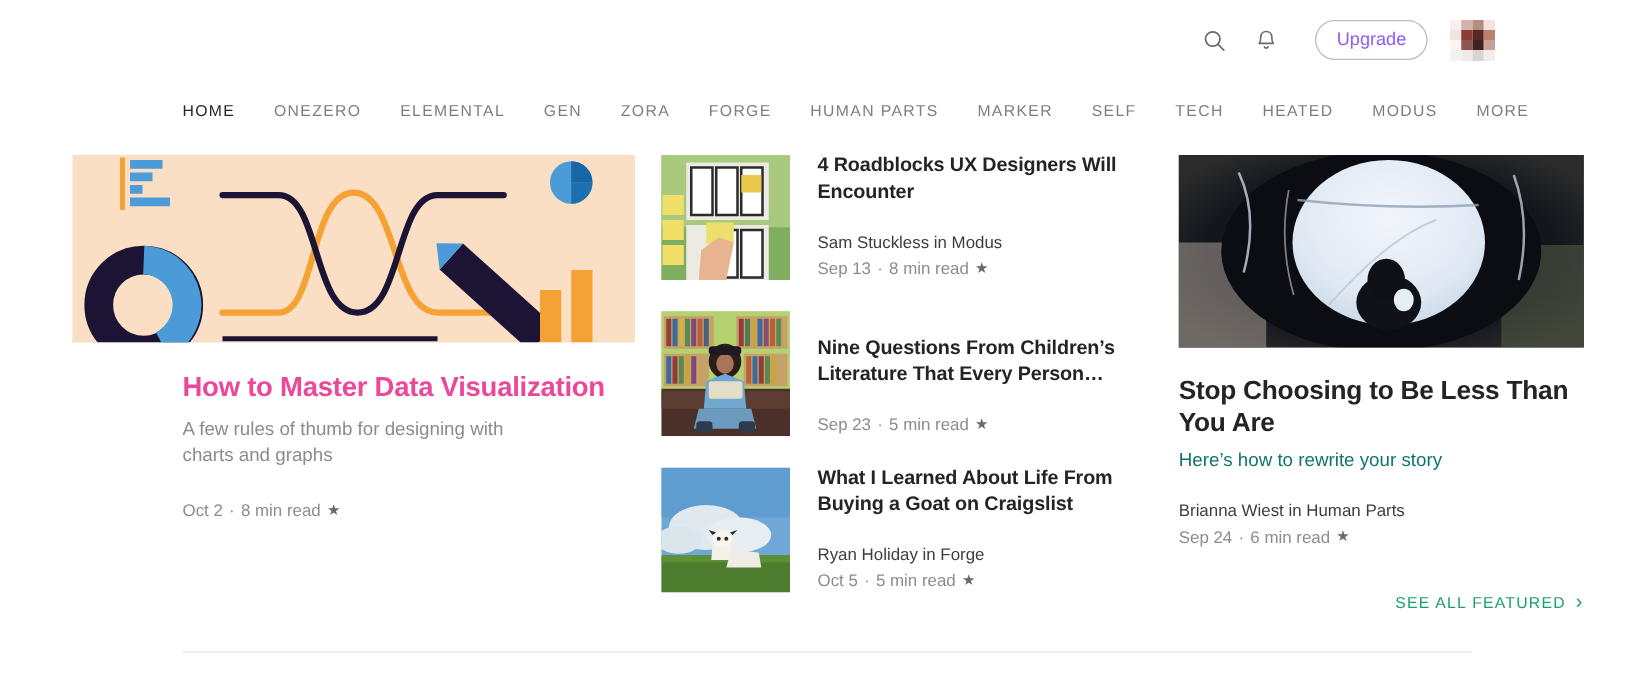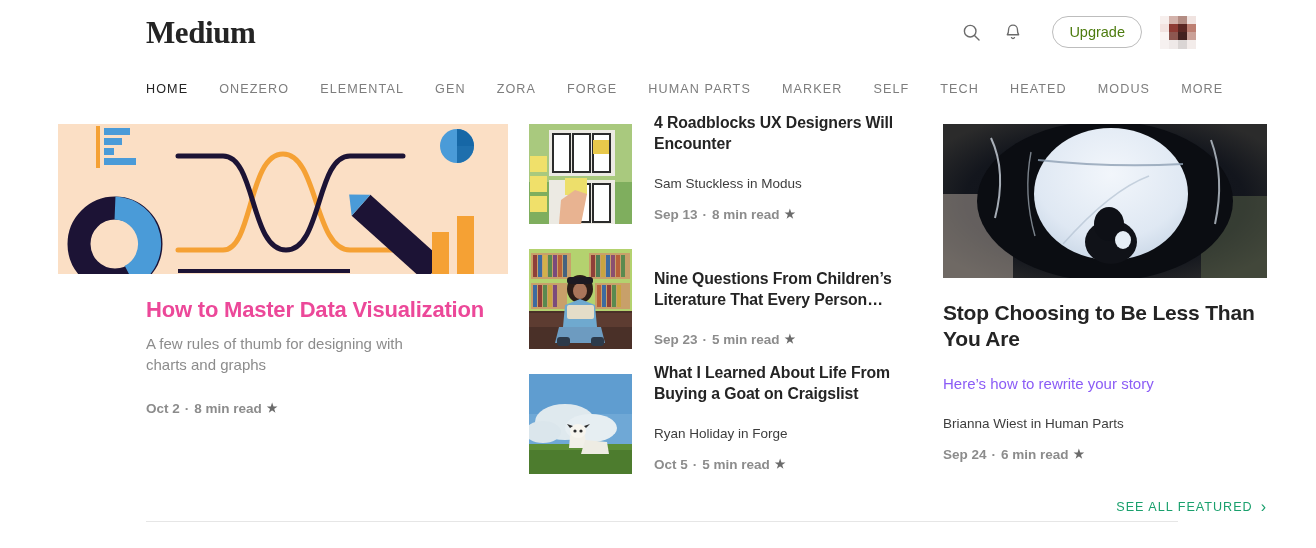--- a/index.html
+++ b/index.html
@@ -68,21 +68,21 @@
 
   .search-icon-wrap { margin-right: 8px; }
 
   .upgrade-btn {
     margin-left: 22px;
     height: 32px;
     padding: 0 16px;
     border: 1px solid #bdbdbd;
     border-radius: 99px;
     background: #fff;
-    color: #4d7c0f;
+    color: #8b5cf6;
     font-family: "Liberation Sans", sans-serif;
     font-size: 14.5px;
     line-height: 30px;
     cursor: pointer;
     white-space: nowrap;
   }
 
   .avatar {
     margin-left: 18px;
     width: 36px;
@@ -159,28 +159,27 @@
   }
   .feature-meta { margin-top: 24px; }
 
   .meta-author {
     font-size: 13.5px;
     color: #3d3d3d;
     line-height: 19px;
     cursor: pointer;
   }
   .meta-line {
-    margin-top: 12px;
+    margin-top: 2px;
     font-size: 13.5px;
     color: #8c8c8c;
     line-height: 19px;
     display: flex;
     align-items: center;
     gap: 5px;
-    font-weight: bold;
   }
   .meta-star { color: #6b6b6b; font-size: 12px; }
 
   
   .midcol {
     position: absolute;
     left: 529px;
     top: 0;
     width: 380px;
   }
@@ -229,24 +228,24 @@
   .right-title {
     margin-top: 22px;
     font-size: 21px;
     font-weight: 700;
     line-height: 26px;
     letter-spacing: -0.2px;
     color: #242424;
     cursor: pointer;
   }
   .right-sub {
-    margin-top: 21px;
+    margin-top: 6px;
     font-size: 15px;
     line-height: 21px;
-    color: #8b5cf6;
+    color: #0f766e;
   }
   .right-meta { margin-top: 20px; }
 
   .see-all {
     margin-top: 36px;
     display: flex;
     align-items: center;
     justify-content: flex-end;
     gap: 8px;
     font-size: 12.6px;
@@ -265,21 +264,20 @@
     background: #e6e6e6;
   }
 </style>
 </head>
 <body>
 
 <div class="page">
 
   <div class="header">
 
-    <div class="brand">Medium</div>
 
     <div class="header-actions">
 
       <div class="icon-btn search-icon-wrap">
         <svg width="21" height="21" viewBox="0 0 24 24" fill="none" stroke="#6b6b6b" stroke-width="1.6" stroke-linecap="round">
           <circle cx="10.5" cy="10.5" r="6.6"></circle>
           <line x1="15.4" y1="15.4" x2="20.6" y2="20.6"></line>
         </svg>
       </div>
 

